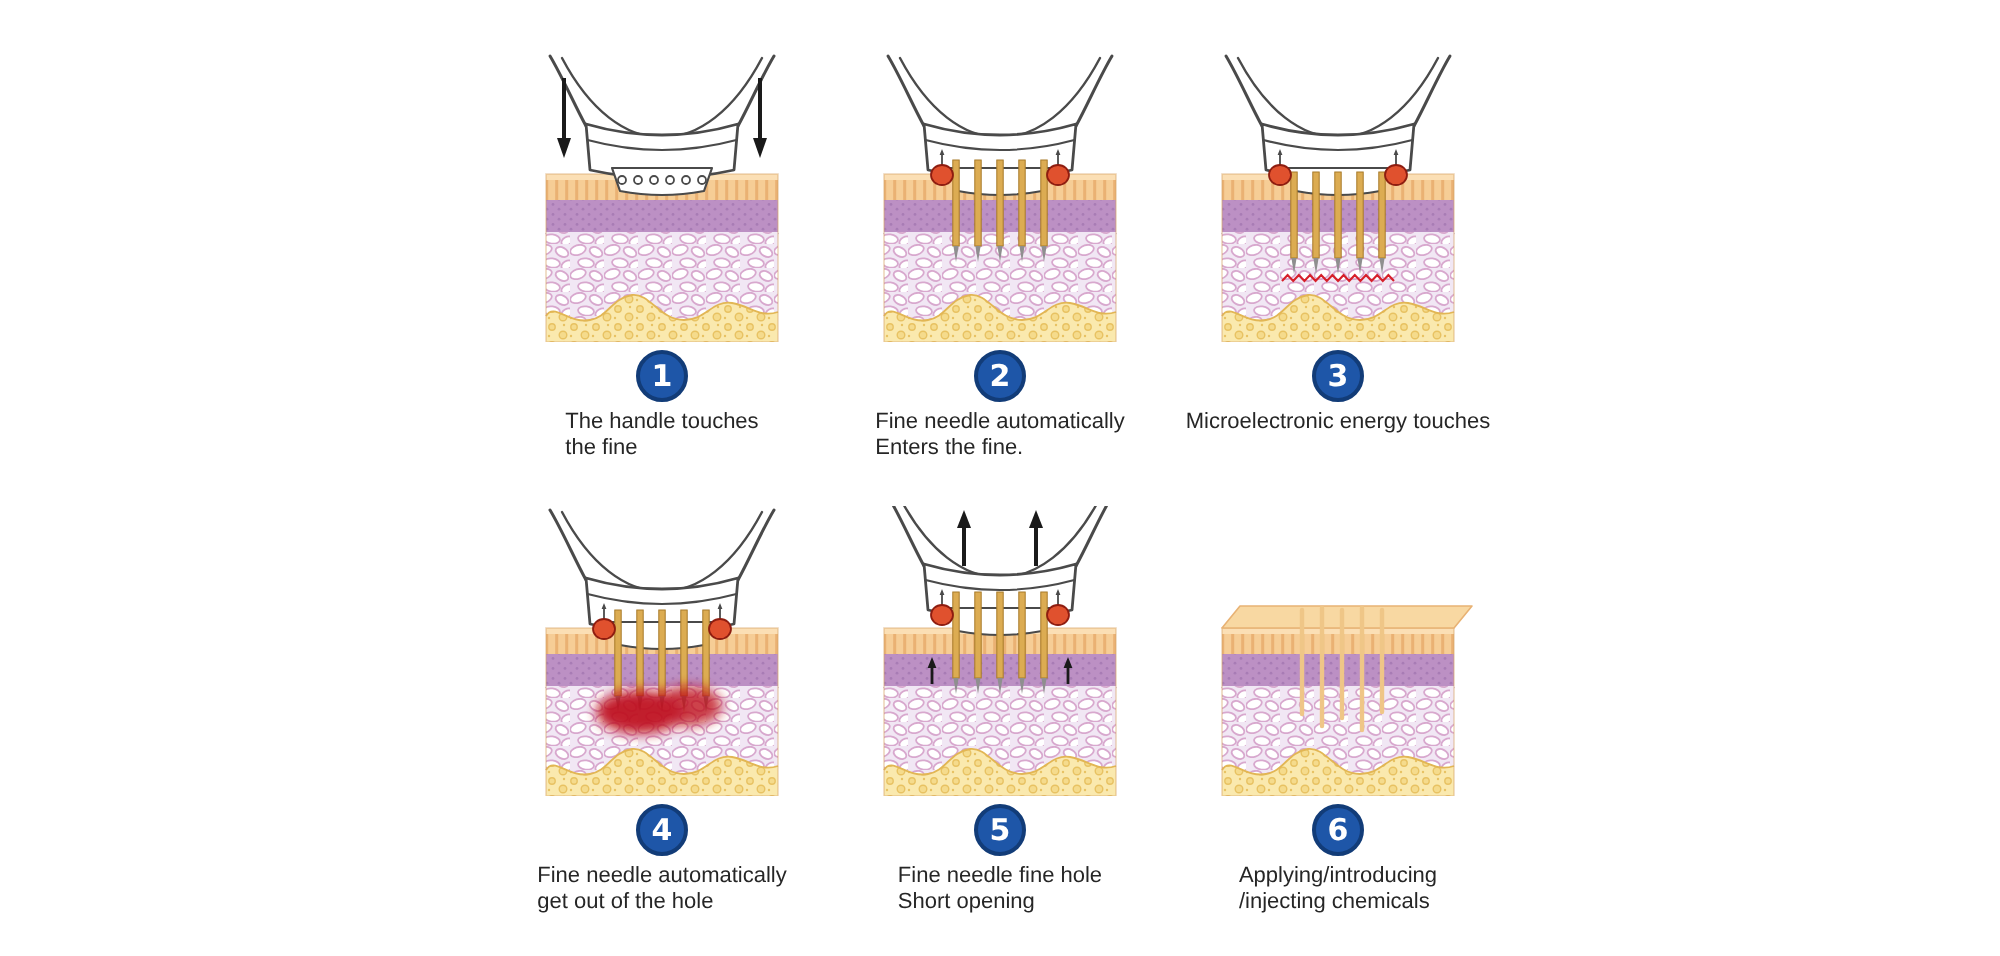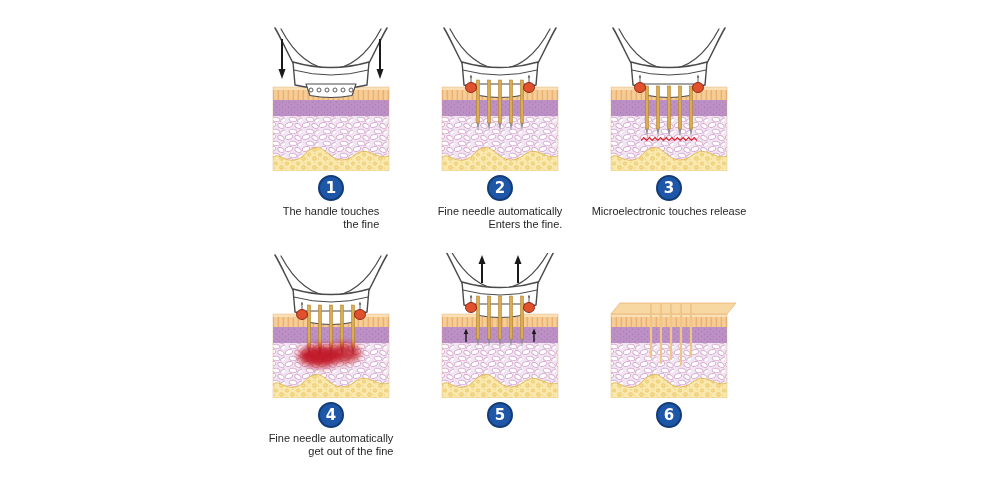--- a/index.html
+++ b/index.html
@@ -13,21 +13,21 @@
   }
   .panel{display:flex;flex-direction:column;align-items:center;}
   .panel svg{display:block;width:160px;height:145px;}
   .badge{
     width:22px;height:22px;border-radius:50%;
     background:#1E56A8;border:2px solid #123C78;
     color:#ffffff;font-weight:bold;font-size:15px;line-height:22px;
     text-align:center;margin-top:4px;
     font-family:"DejaVu Sans","Liberation Sans",sans-serif;
   }
-  .caption{margin-top:4px;text-align:right;color:#262626;font-size:11px;line-height:13px;white-space:nowrap;}
+  .caption{margin-top:4px;text-align:left;color:#262626;font-size:11px;line-height:13px;white-space:nowrap;}
   .defs-holder{position:absolute;width:0;height:0;overflow:hidden;}
 </style>
 </head>
 <body>
 
 <svg class="defs-holder" aria-hidden="true">
   <defs>
     <pattern id="pStripes" width="5" height="13" patternUnits="userSpaceOnUse">
       <rect width="5" height="13" fill="#F6CD96"></rect>
       <rect x="1.6" width="1.5" height="13" fill="#EAB173"></rect>
@@ -178,21 +178,21 @@
       <g transform="translate(0,6)">
           <use href="#gNeedles"></use>
         </g>
       <polyline points="52,114.5 54.8,111.5 57.6,114.5 60.4,111.5 63.2,114.5 66,111.5 68.8,114.5 71.6,111.5 74.4,114.5 77.2,111.5 80,114.5 82.8,111.5 85.6,114.5 88.4,111.5 91.2,114.5 94,111.5 96.8,114.5 99.6,111.5 102.4,114.5 105.2,111.5 108,114.5" fill="none" stroke="#D6202A" stroke-width="1.1"></polyline>
       <g>
           <use href="#gClamps"></use>
         </g>
     </svg>
     <div class="badge">3</div>
     <div class="caption">
-      <div>Microelectronic touches release</div>
+      <div>Microelectronic energy touches</div>
       <div></div>
     </div>
   </div>
 
   <div class="panel">
     <svg viewBox="0 0 160 145">
       <g>
           <use href="#gSkin"></use>
         </g>
       <g>
@@ -205,21 +205,21 @@
         <ellipse cx="69" cy="103" rx="22" ry="11" fill="#BE0E1B"></ellipse>
         <ellipse cx="93" cy="100" rx="17" ry="10" fill="#BE0E1B" opacity="0.85"></ellipse>
       </g>
       <g>
           <use href="#gClamps"></use>
         </g>
     </svg>
     <div class="badge">4</div>
     <div class="caption">
       <div>Fine needle automatically</div>
-      <div>get out of the fine</div>
+      <div>get out of the hole</div>
     </div>
   </div>
 
   <div class="panel">
     <svg viewBox="0 0 160 145">
       <g>
           <use href="#gSkin"></use>
         </g>
       <g transform="translate(0,-7)">
           <use href="#gDevice"></use>
@@ -237,32 +237,40 @@
         <polygon points="94.5,11 101.5,11 98,2"></polygon>
       </g>
       <g fill="#1A1A1A">
         <rect x="45.3" y="80" width="1.4" height="9"></rect>
         <polygon points="43.8,81 48.2,81 46,75.5"></polygon>
         <rect x="113.3" y="80" width="1.4" height="9"></rect>
         <polygon points="111.8,81 116.2,81 114,75.5"></polygon>
       </g>
     </svg>
     <div class="badge">5</div>
+    <div class="caption">
+      <div>Fine needle fine hole</div>
+      <div>Short opening</div>
+    </div>
   </div>
 
   <div class="panel">
     <svg viewBox="0 0 160 145">
       <g>
           <use href="#gSkin"></use>
         </g>
       <polygon points="22,61 31,50 147,50 138,61" fill="#F8D8A2" stroke="#E8B274" stroke-width="0.8" stroke-linejoin="round"></polygon>
       <g stroke="#EFC687" stroke-width="2.2" stroke-linecap="round">
         <line x1="62" y1="52" x2="62" y2="104"></line>
         <line x1="72" y1="51" x2="72" y2="110"></line>
         <line x1="82" y1="52" x2="82" y2="106"></line>
         <line x1="92" y1="51" x2="92" y2="112"></line>
         <line x1="102" y1="52" x2="102" y2="103"></line>
       </g>
     </svg>
     <div class="badge">6</div>
+    <div class="caption">
+      <div>Applying/introducing</div>
+      <div>/injecting chemicals</div>
+    </div>
   </div>
 
 </div>
 
 </body></html>

